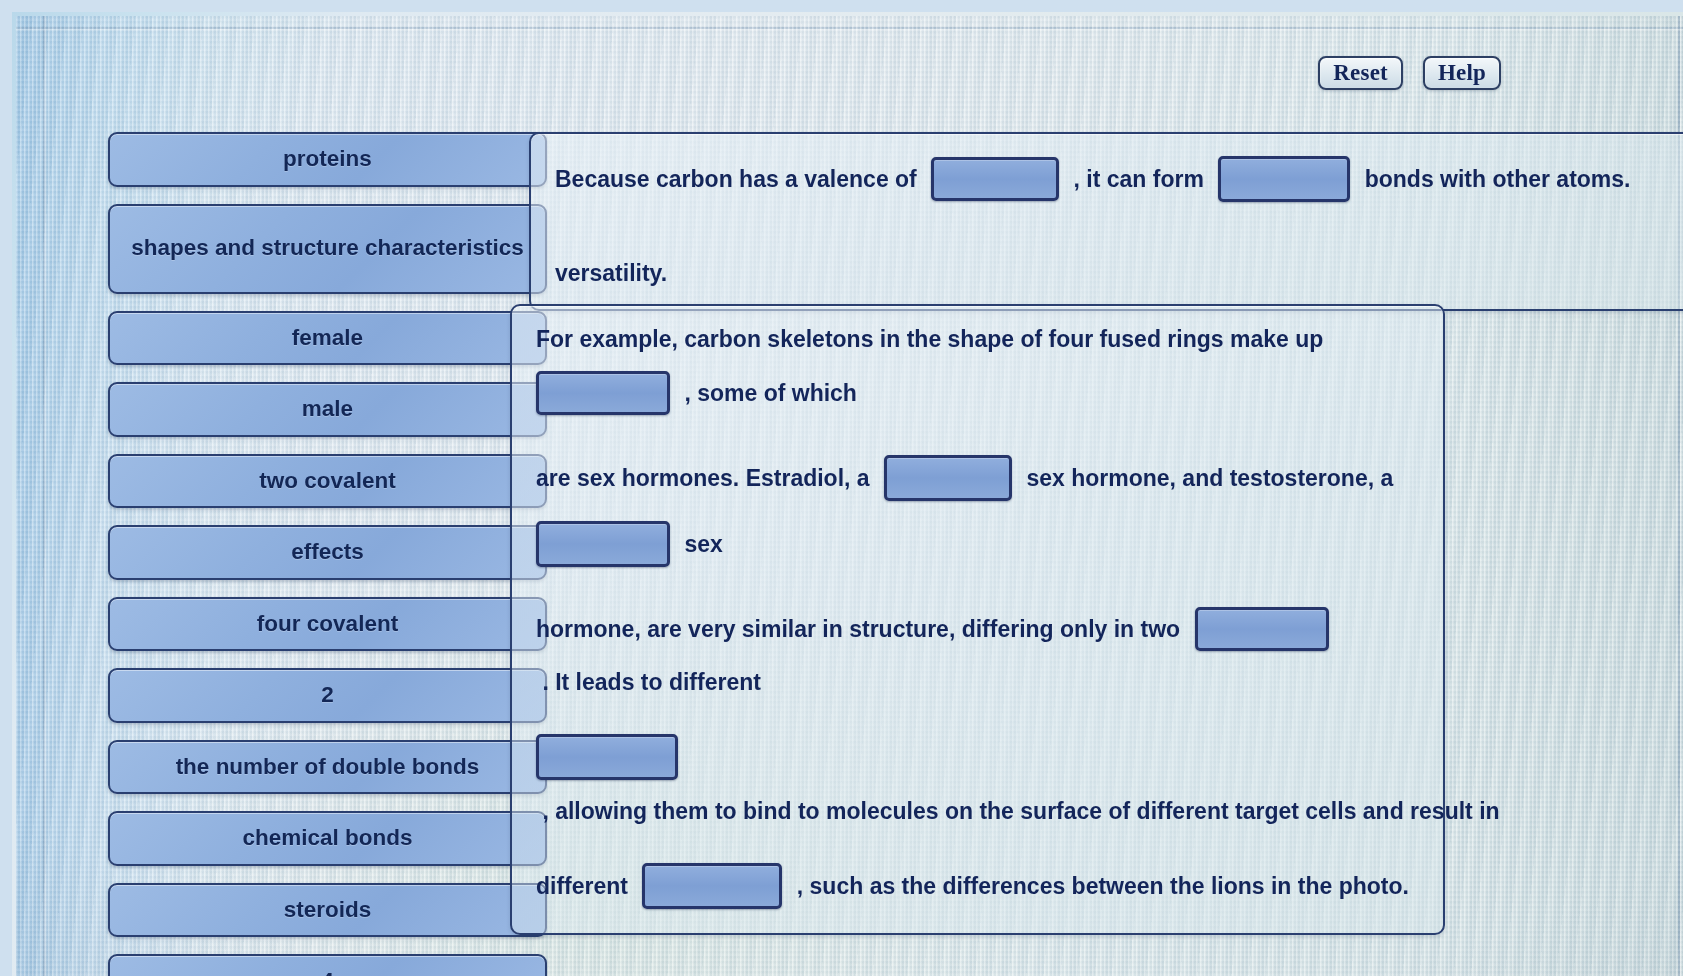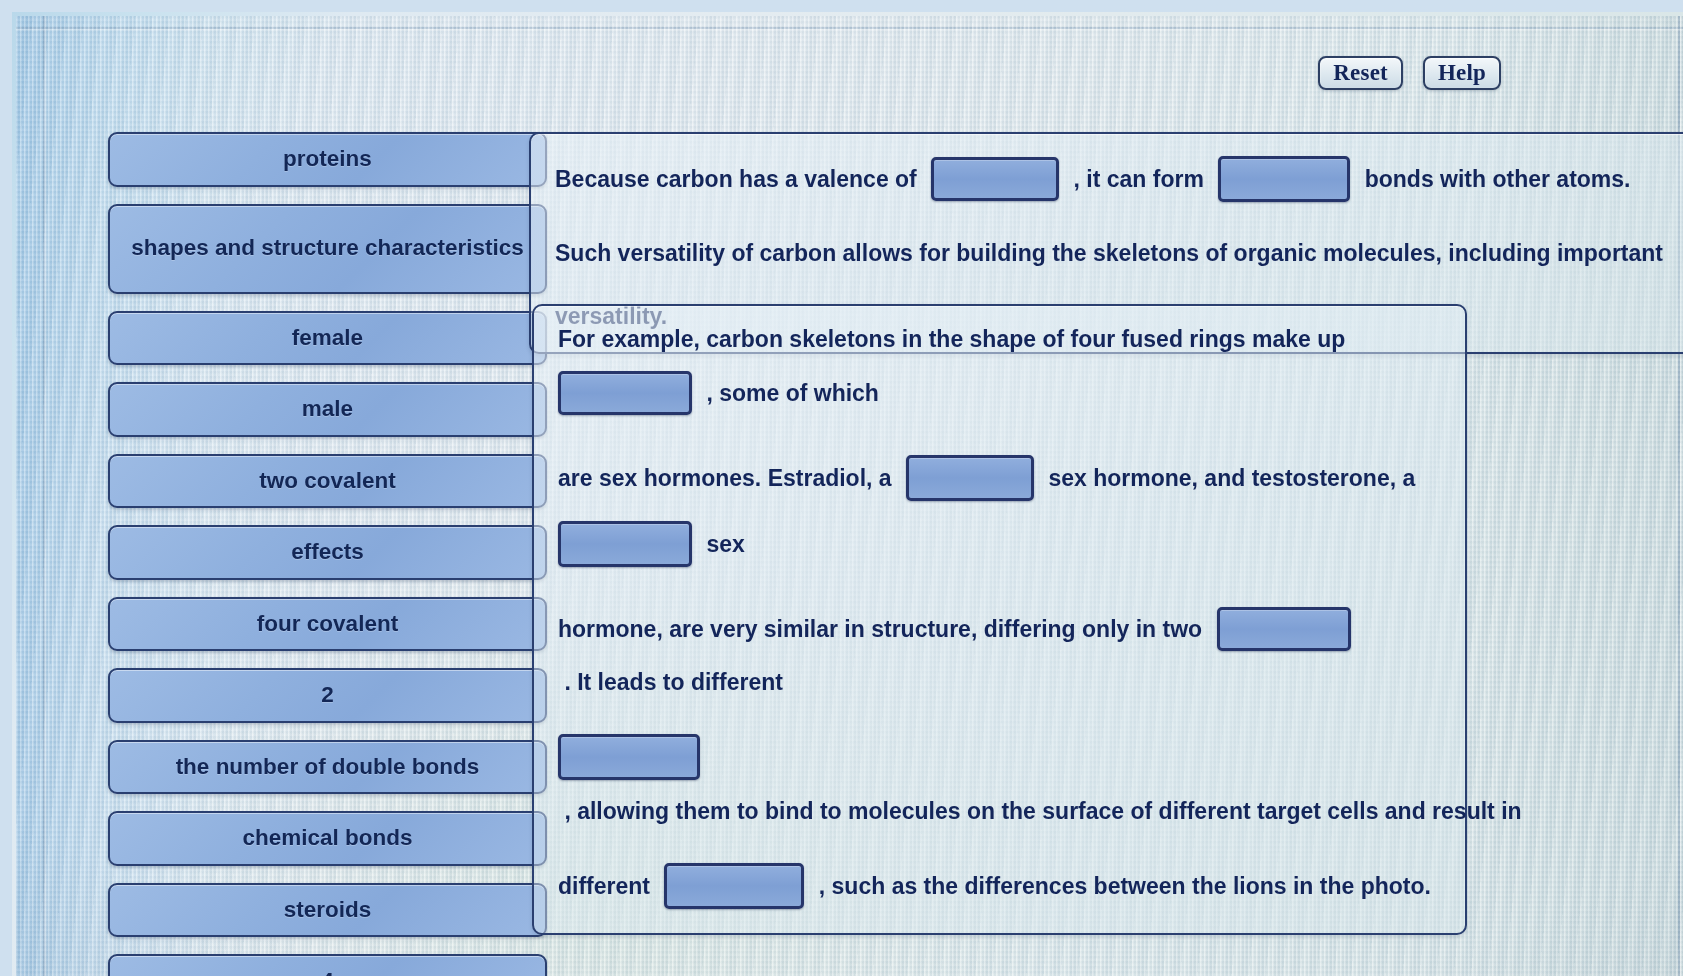--- a/index.html
+++ b/index.html
@@ -193,21 +193,21 @@
       rgba(216,231,236,0.42) 100%);
     box-shadow: 0 1px 0 rgba(255,255,255,0.55) inset,
                 0 2px 4px rgba(30,50,80,0.14);
     padding: 14px 16px 16px 16px;
     color: #13255a;
     font-size: 23px;
     font-weight: 700;
     line-height: 1.0;
   }
   #panel-1 { left: 513px; top: 116px; width: 1212px; }
-  #panel-2 { left: 516px; top: 288px; width: 935px; }
+  #panel-2 { left: 494px; top: 288px; width: 935px; }
 
   .flow {
     display: flex;
     flex-wrap: wrap;
     align-items: center;
     row-gap: 12px;
   }
   .seg { white-space: pre; }
 
   
@@ -262,21 +262,20 @@
     </div>
 
   <div class="panel" id="panel-1">
     <div class="flow">
         <span class="seg">Because carbon has a valence of </span>
         <span class="blank" style="width: 128px; height: 44px;"></span>
         <span class="seg"> , it can form </span>
         <span class="blank" style="width: 132px; height: 46px;"></span>
         <span class="seg"> bonds with other atoms.</span>
         <div class="linebreak"></div>
-        <span class="seg">Such versatility of carbon allows for building the skeletons of organic molecules, including important</span>
         <div class="linebreak"></div>
         <span class="seg">versatility.</span>
       </div>
   </div>
 
   <div class="panel" id="panel-2">
     <div class="flow">
         <span class="seg">For example, carbon skeletons in the shape of four fused rings make up </span>
         <span class="blank" style="width: 134px; height: 44px;"></span>
         <span class="seg"> , some of which</span>

